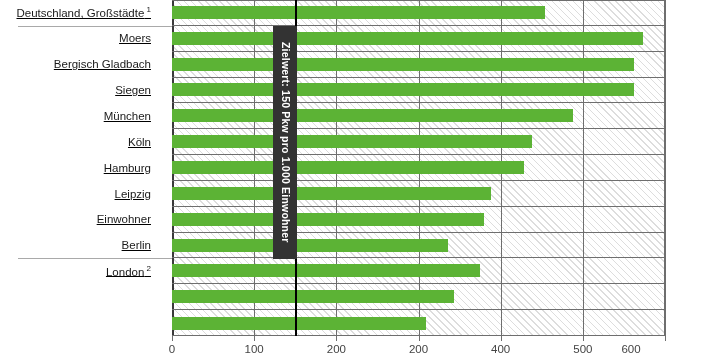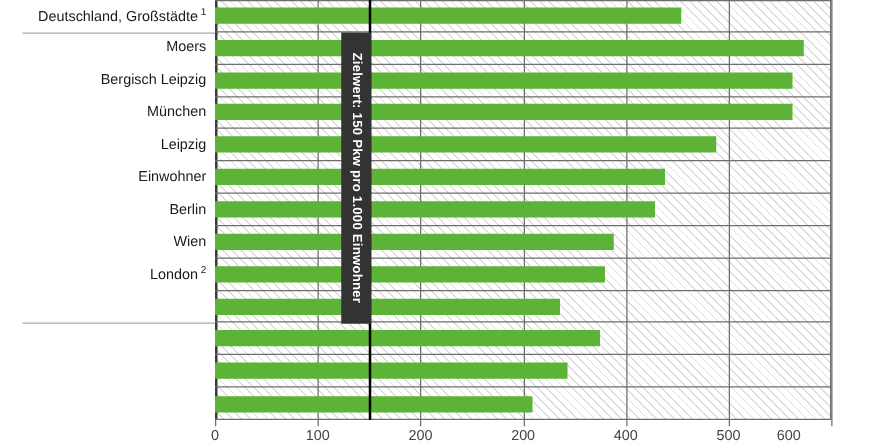--- a/index.html
+++ b/index.html
@@ -99,21 +99,22 @@
     top: 0;
     width: 172px;
     height: 336px;
     z-index: 4;
   }
   .cat-row {
     display: flex;
     align-items: center;
     justify-content: flex-end;
     box-sizing: border-box;
-    padding-right: 7px;
+    padding-right: 21px;
+    text-decoration: underline;
   }
   .cat-label {
     font-size: 11.5px;
     color: #1a1a1a;
     white-space: nowrap;
     line-height: 1.1;
   }
   .cat-label sup {
     font-size: 8px;
     vertical-align: super;
@@ -235,36 +236,42 @@
   </div>
 
   <div class="labels-layer" id="labels-layer">
       <div class="cat-row" style="height: 25.8462px;">
         <div class="cat-label">Deutschland, Großstädte<sup> 1</sup></div>
       </div>
       <div class="cat-row" style="height: 25.8462px;">
         <div class="cat-label">Moers</div>
       </div>
       <div class="cat-row" style="height: 25.8462px;">
-        <div class="cat-label">Bergisch Leipzig</div>
+        <div class="cat-label">Bergisch Gladbach</div>
+      </div>
+      <div class="cat-row" style="height: 25.8462px;">
+        <div class="cat-label">Siegen</div>
       </div>
       <div class="cat-row" style="height: 25.8462px;">
         <div class="cat-label">München</div>
+      </div>
+      <div class="cat-row" style="height: 25.8462px;">
+        <div class="cat-label">Köln</div>
+      </div>
+      <div class="cat-row" style="height: 25.8462px;">
+        <div class="cat-label">Hamburg</div>
       </div>
       <div class="cat-row" style="height: 25.8462px; margin-left: 44px;">
         <div class="cat-label">Leipzig</div>
       </div>
       <div class="cat-row" style="height: 25.8462px;">
         <div class="cat-label">Einwohner</div>
       </div>
       <div class="cat-row" style="height: 25.8462px;">
         <div class="cat-label">Berlin</div>
-      </div>
-      <div class="cat-row" style="height: 25.8462px;">
-        <div class="cat-label">Wien</div>
       </div>
       <div class="cat-row" style="height: 25.8462px;">
         <div class="cat-label">London<sup> 2</sup></div>
       </div>
     </div>
 
   <div id="separators">
       <div class="group-sep" style="top: 26px;"></div>
       <div class="group-sep" style="top: 258px;"></div>
     </div>

